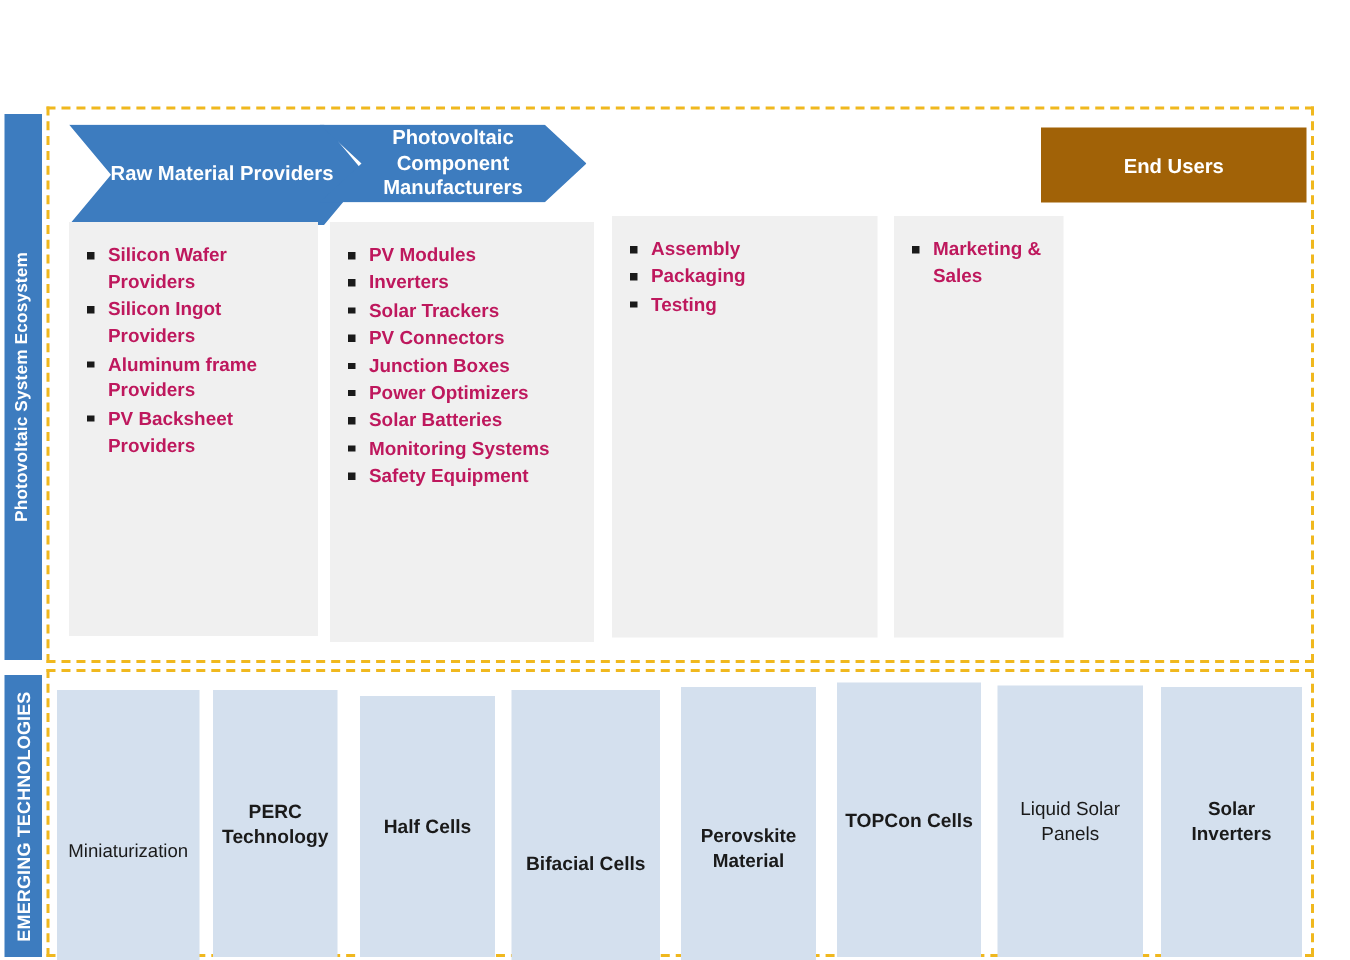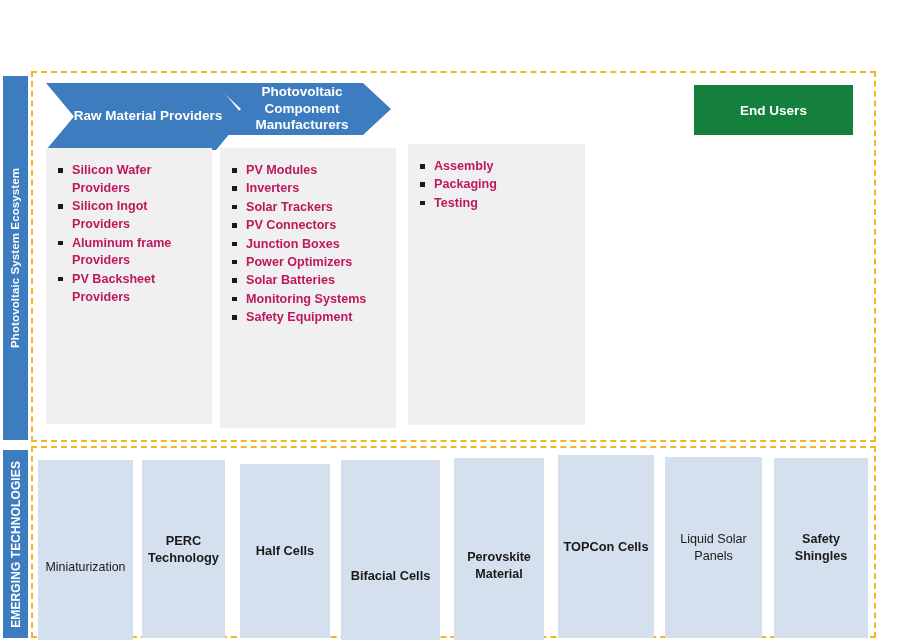--- a/index.html
+++ b/index.html
@@ -108,23 +108,23 @@
     padding-right: 12px;
   }
   #chev-pv .chev-text {
     width: 166px;
     margin-left: -6px;
   }
   #box-end-users {
     position: absolute;
     left: 694px;
     top: 85px;
-    width: 159px;
+    width: 177px;
     height: 50px;
-    background: #15803d;
+    background: #a16207;
     color: #fff;
     font-weight: bold;
     font-size: 13.5px;
     display: flex;
     align-items: center;
     justify-content: center;
     text-align: center;
   }
 
   
@@ -233,20 +233,25 @@
   </div>
 
   <div class="gray-panel" id="panel-assy">
     <ul>
       <li>Assembly</li>
       <li>Packaging</li>
       <li>Testing</li>
     </ul>
   </div>
 
+  <div class="gray-panel" id="panel-mkt">
+    <ul>
+      <li>Marketing &amp; Sales</li>
+    </ul>
+  </div>
 
   <div class="tech-box" id="tech-0">
     <div>Miniaturization</div>
   </div>
   <div class="tech-box" id="tech-1">
     <div>PERC Technology</div>
   </div>
   <div class="tech-box" id="tech-2">
     <div>Half Cells</div>
   </div>
@@ -256,16 +261,16 @@
   <div class="tech-box" id="tech-4">
     <div>Perovskite Material</div>
   </div>
   <div class="tech-box" id="tech-5">
     <div>TOPCon Cells</div>
   </div>
   <div class="tech-box" id="tech-6">
     <div>Liquid Solar Panels</div>
   </div>
   <div class="tech-box" id="tech-7">
-    <div>Safety Shingles</div>
+    <div>Solar Inverters</div>
   </div>
 
 </div>
 
 </body></html>

